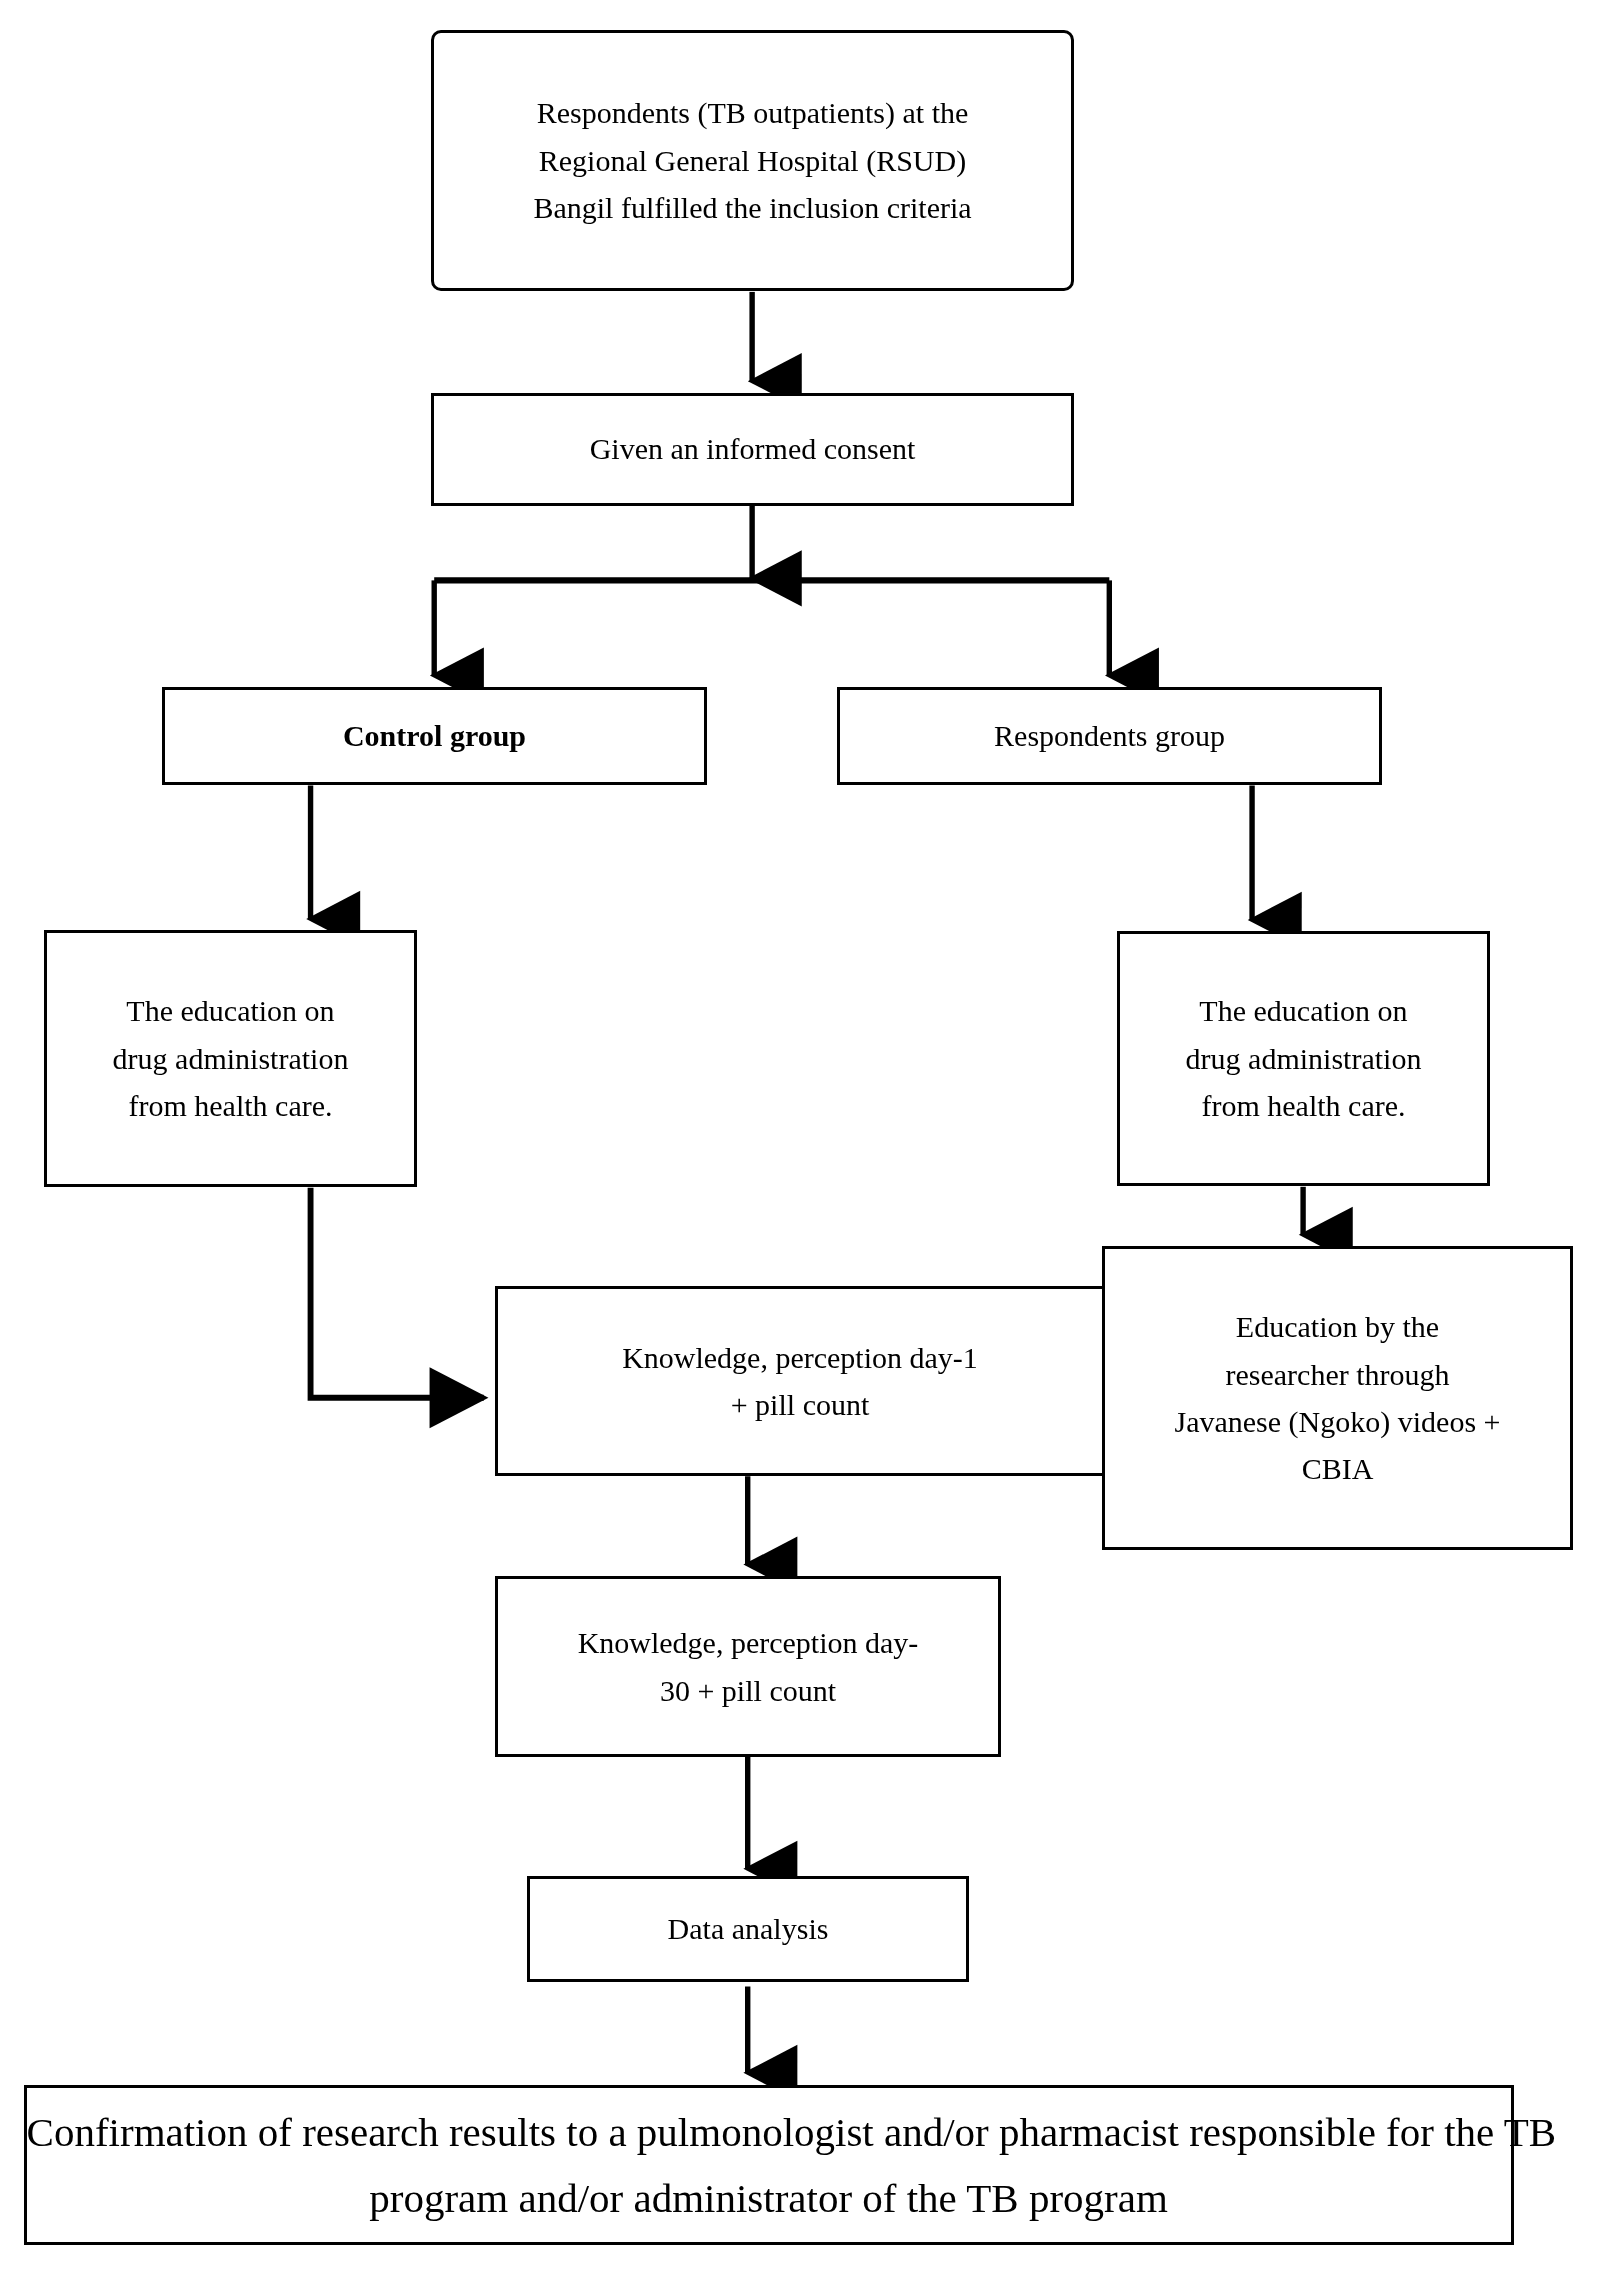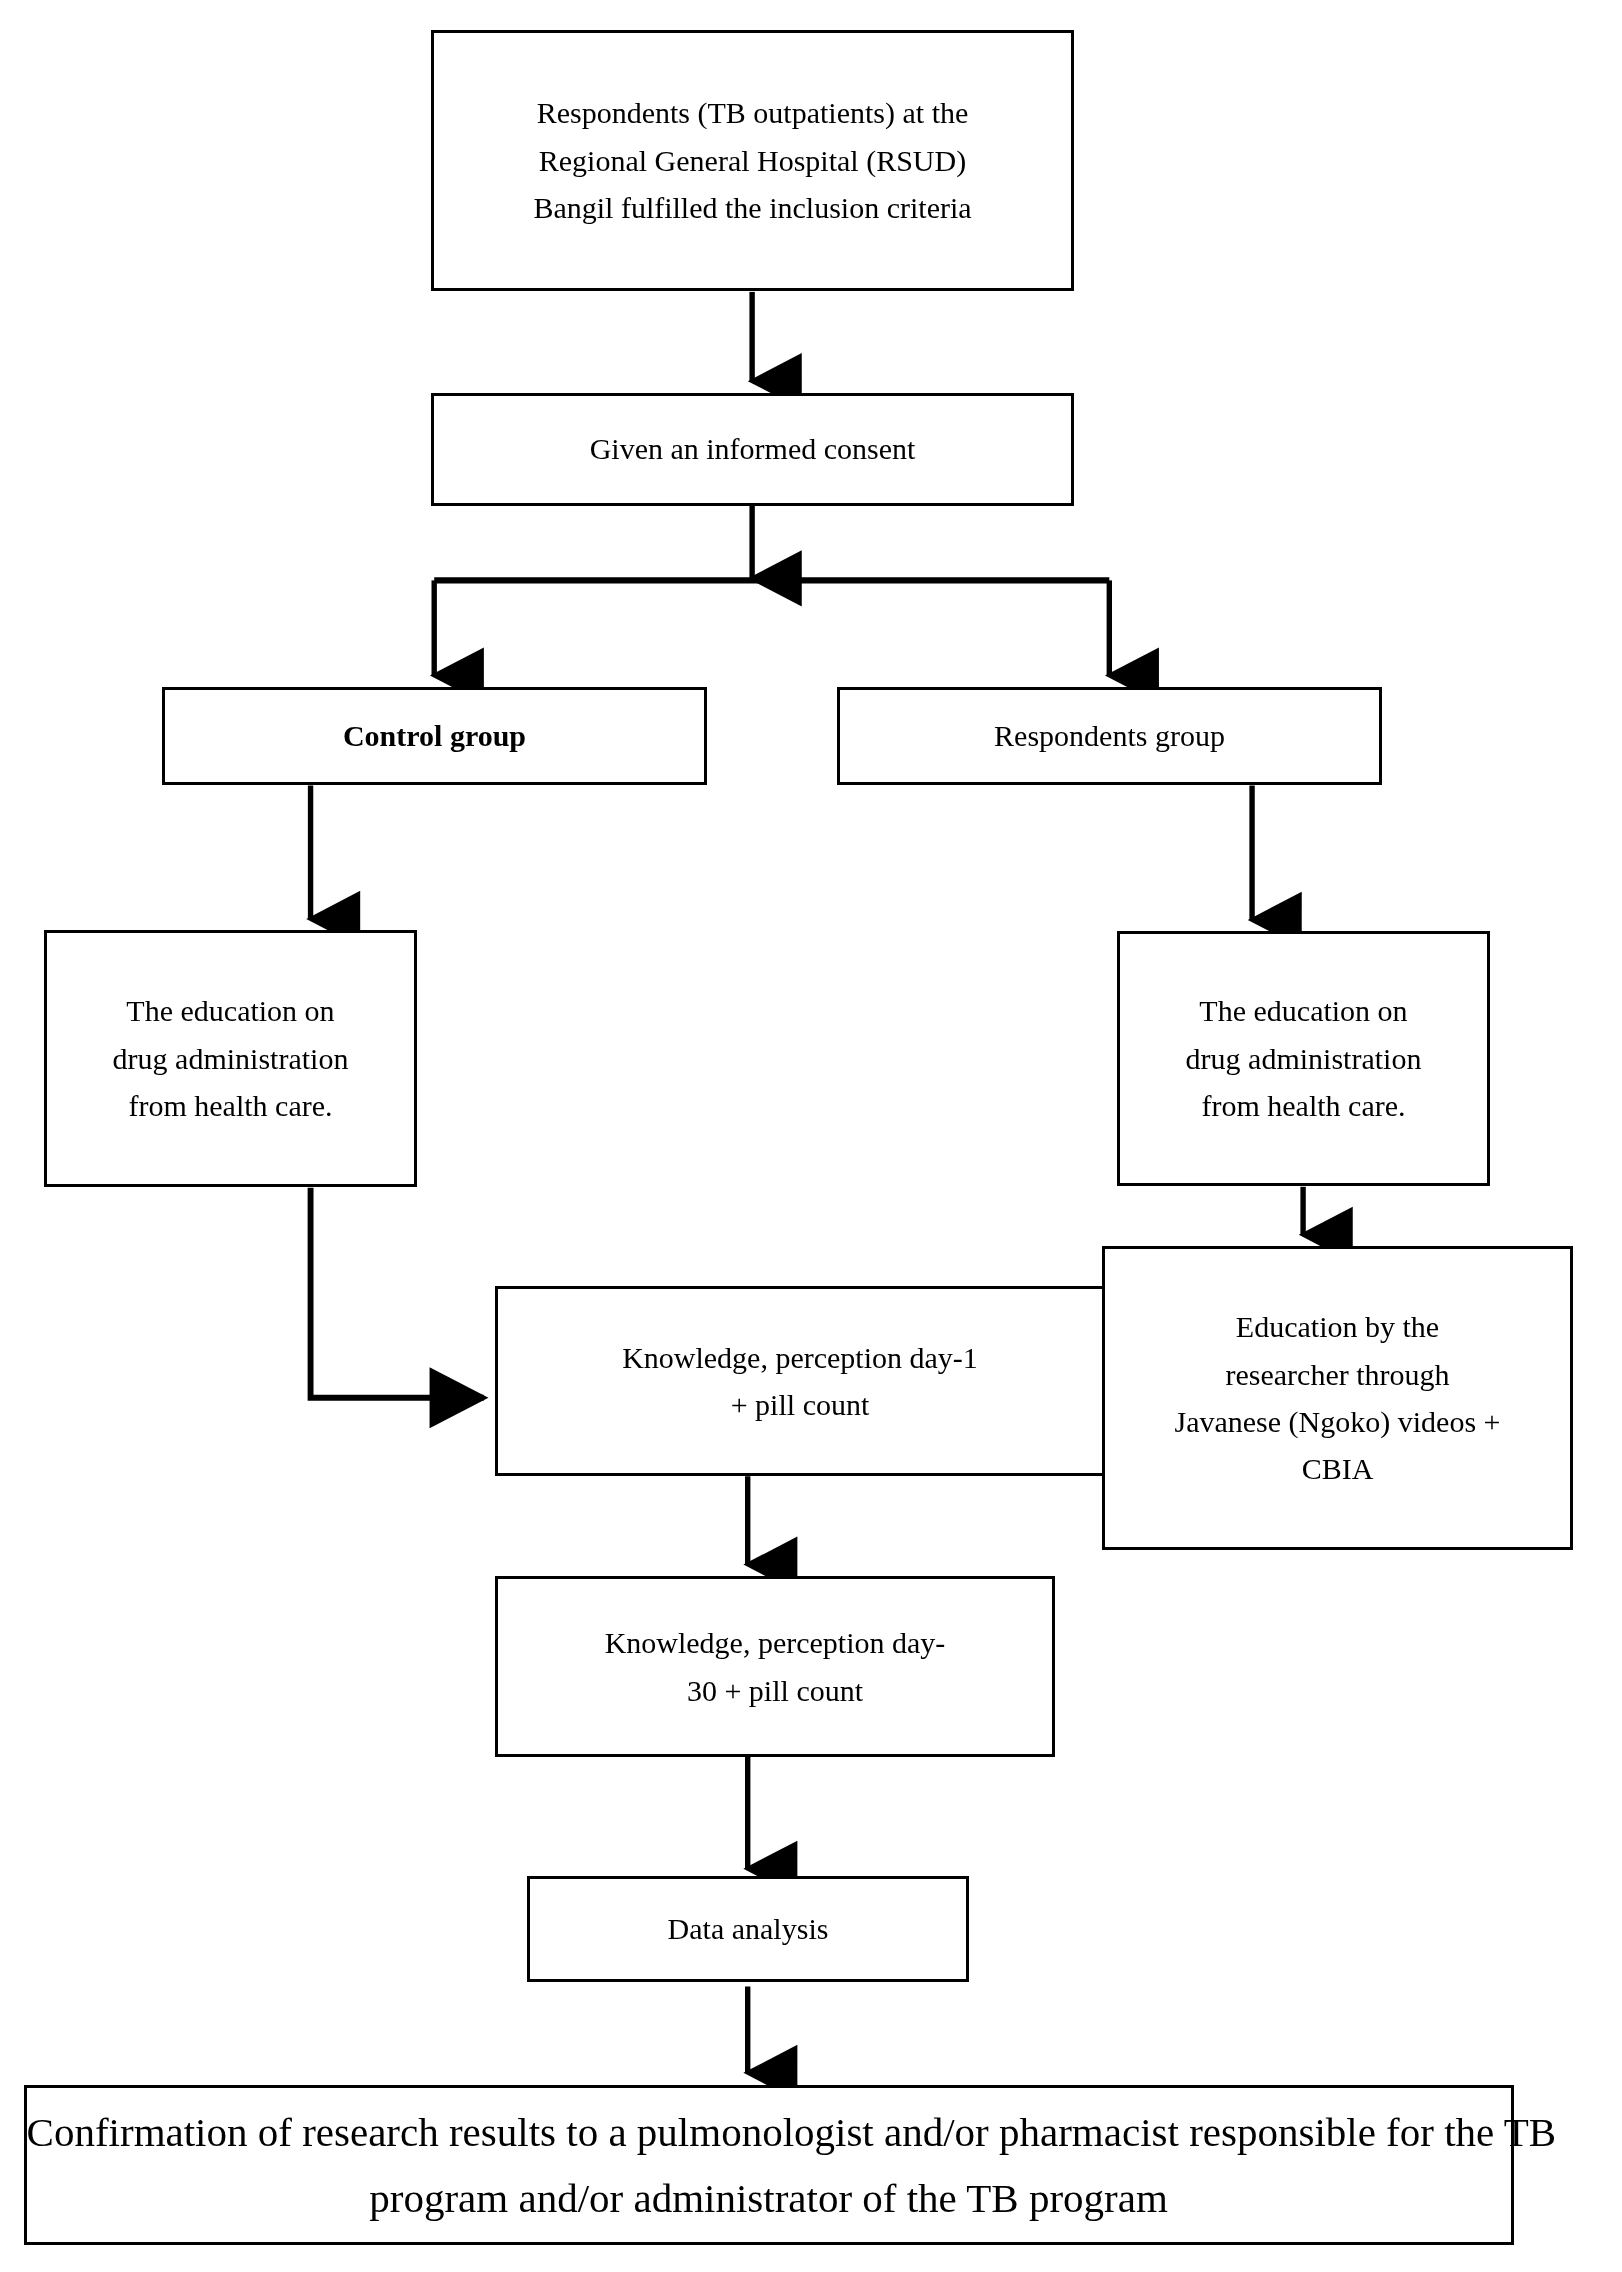--- a/index.html
+++ b/index.html
@@ -37,29 +37,29 @@
     z-index: 2;
   }
   .node .line {
     display: block;
     width: 100%;
     line-height: 1.62;
     font-size: 30px;
     white-space: nowrap;
   }
   
-  #n-respondents   { left: 431px;  top: 30px;   width: 643px; height: 261px; }
+  #n-respondents   { left: 431px;  top: 30px;   width: 643px; height: 261px; border-radius: 10px; }
   #n-consent       { left: 431px;  top: 393px;  width: 643px; height: 113px; }
   #n-control       { left: 162px;  top: 687px; width: 545px; height: 98px; font-weight: bold; }
   #n-intervention  { left: 837px; top: 687px; width: 545px; height: 98px; }
   #n-edu-left      { left: 44px;   top: 930px; width: 373px;  height: 257px; }
   #n-edu-right     { left: 1117px; top: 931px; width: 373px;  height: 255px; }
   #n-cbia          { left: 1102px; top: 1246px; width: 471px;  height: 304px; }
   #n-day1          { left: 495px; top: 1286px; width: 610px; height: 190px; }
-  #n-day30         { left: 495px; top: 1576px; width: 560px; height: 181px; }
+  #n-day30         { left: 495px; top: 1576px; width: 506px; height: 181px; }
   #n-analysis      { left: 527px; top: 1876px; width: 442px;  height: 106px; }
   #n-confirm       { left: 23.6px;   top: 2085px; width: 1490px; height: 160px; }
 
   #n-confirm .line { font-size: 41px; }
   #n-respondents .line,
   #n-edu-left .line,
   #n-edu-right .line,
   #n-cbia .line,
   #n-day1 .line,
   #n-day30 .line { line-height: 1.58; }

